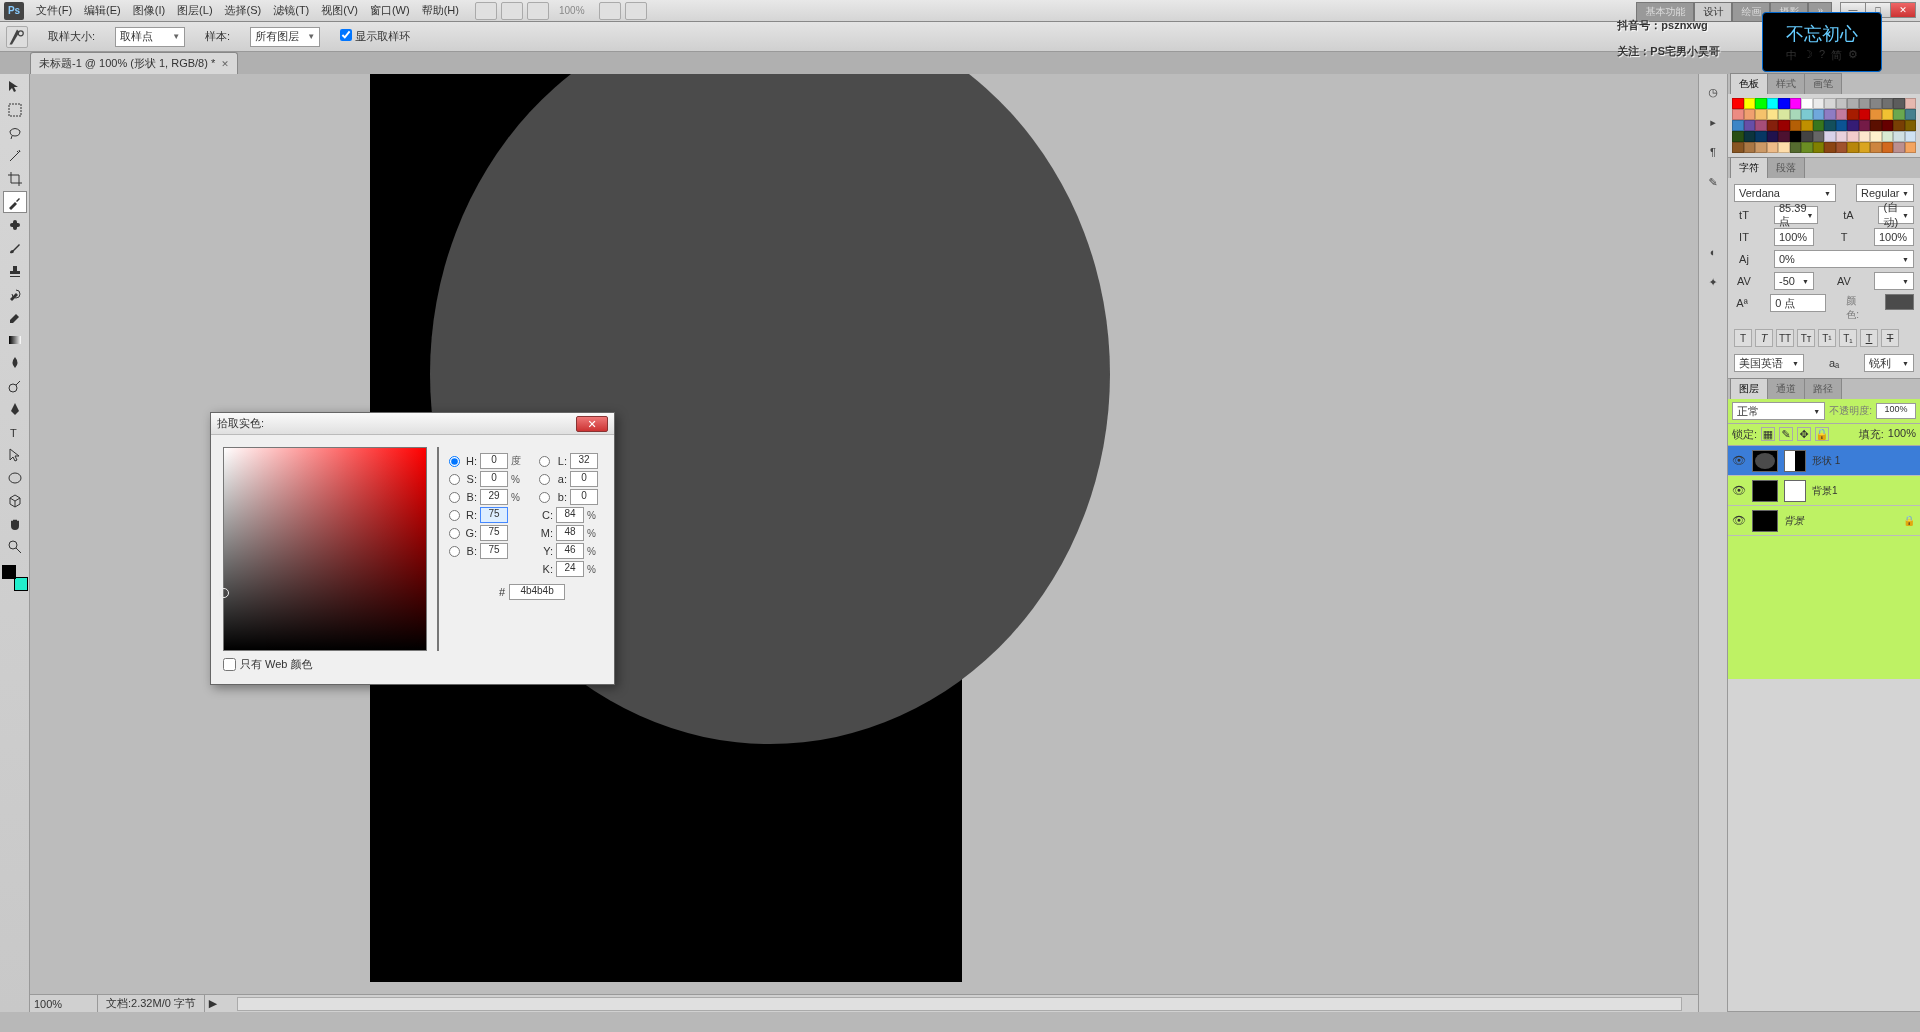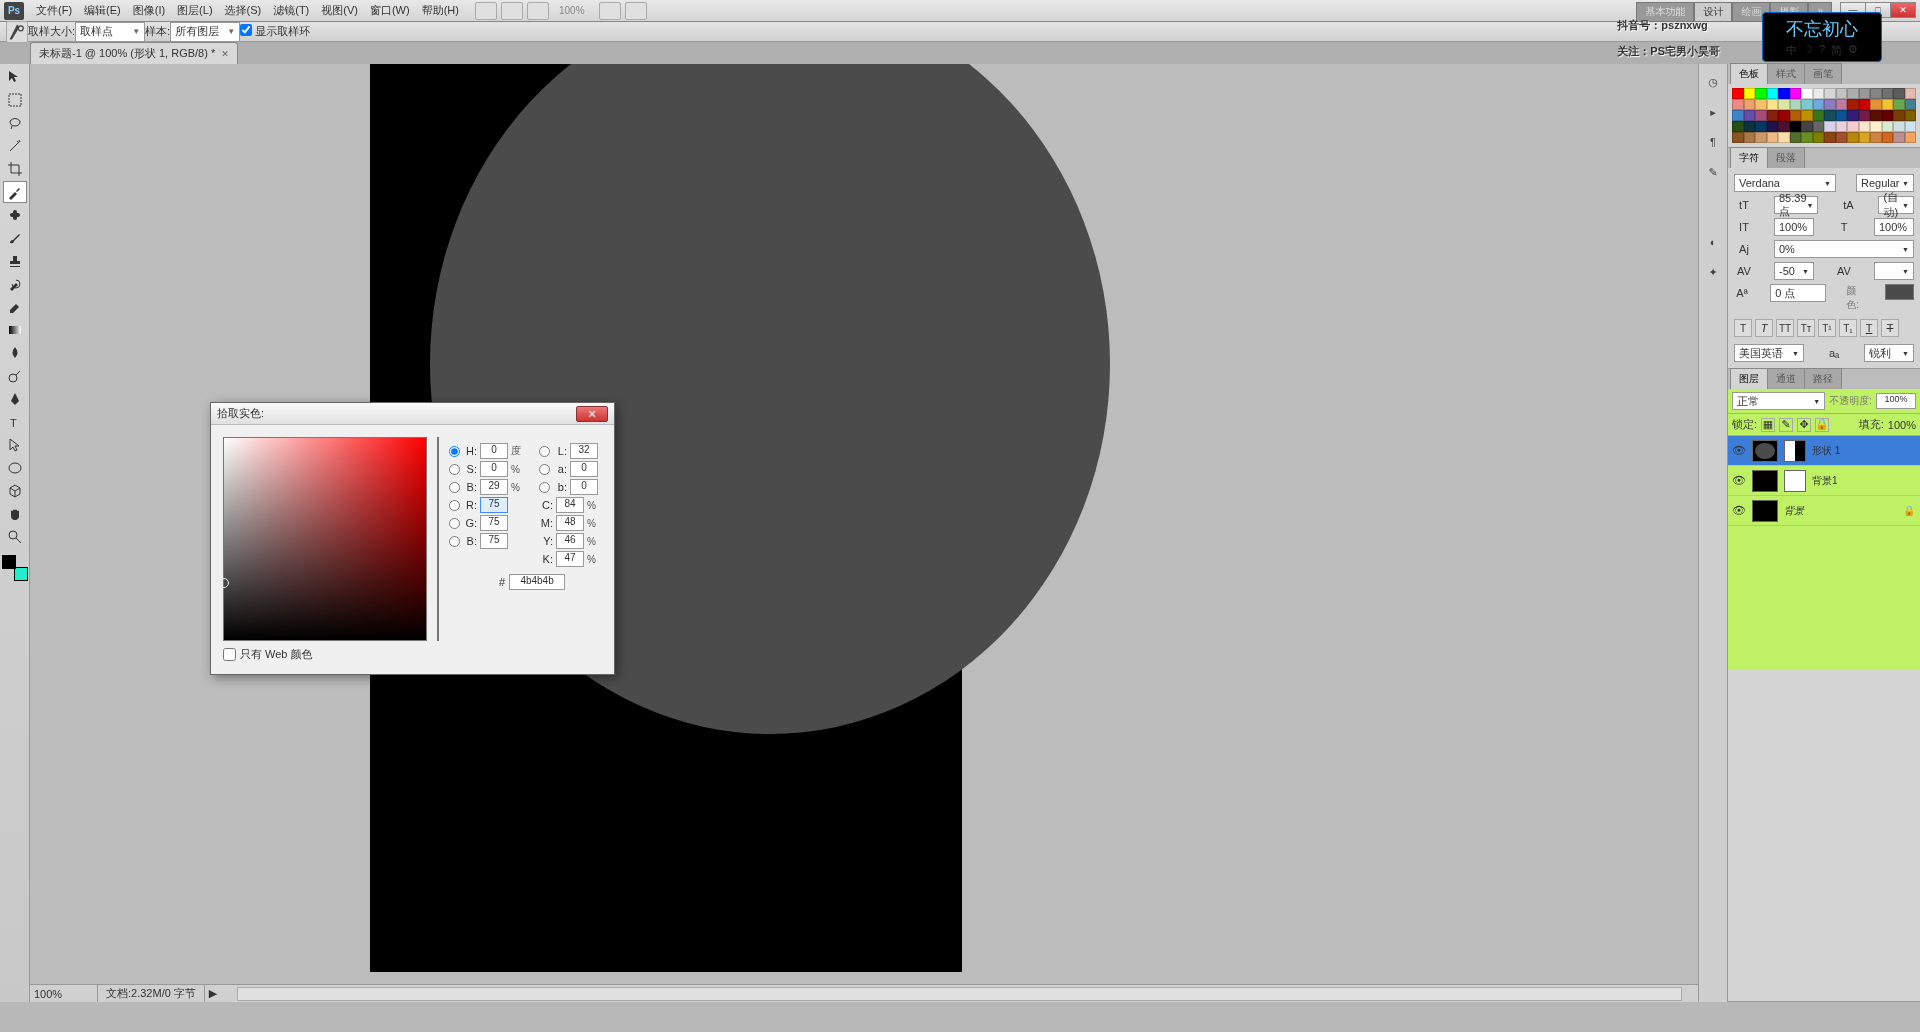--- a/index.html
+++ b/index.html
@@ -9,21 +9,21 @@
 .menubar .mi{padding:2px 6px;cursor:default}
 .top-icons{margin-left:10px;display:flex;gap:4px}
 .top-icons .ic{width:22px;height:18px;border:1px solid #aaa;background:#e0e0e0;border-radius:2px}
 .zoom-disp{margin-left:6px;color:#888;font-size:10px;padding:0 4px}
 .win-controls{position:absolute;right:4px;top:2px;display:flex}
 .win-btn{width:26px;height:16px;border:1px solid #888;background:linear-gradient(#eee,#ccc);margin-left:-1px;text-align:center;line-height:14px;font-size:9px}
 .win-btn.close{background:linear-gradient(#e66,#c33);color:#fff}
 .workspace-pills{position:absolute;right:88px;top:2px;display:flex;gap:0}
 .ws-pill{padding:2px 8px;background:#999;color:#ddd;font-size:10px;border:1px solid #777}
 .ws-pill.active{background:#ccc;color:#333}
-.optbar{height:20px;background:linear-gradient(#e4e4e4,#d0d0d0);border-bottom:1px solid #999;display:flex;align-items:center;padding:0 6px;gap:0}
+.optbar{height:30px;background:linear-gradient(#e4e4e4,#d0d0d0);border-bottom:1px solid #999;display:flex;align-items:center;padding:0 6px;gap:20px}
 .tool-ic{width:22px;height:22px;border:1px solid #aaa;background:#ddd;border-radius:2px;display:flex;align-items:center;justify-content:center}
 .optlabel{font-size:11px}
 .opt-select{height:20px;border:1px solid #999;background:#fff;padding:0 4px;min-width:70px;display:flex;align-items:center;justify-content:space-between}
 .opt-select .arr{font-size:8px;color:#666}
 .chk{display:flex;align-items:flex-start;gap:3px}
 .chk input{width:12px;height:12px}
 .doctab-bar{height:22px;background:#b0b0b0;display:flex;align-items:flex-end;padding-left:30px}
 .doctab{background:#d8d8d8;border:1px solid #888;border-bottom:none;padding:3px 8px;font-size:10px;display:flex;align-items:center;gap:6px;border-radius:3px 3px 0 0}
 .doctab .x{font-size:9px;color:#666;cursor:pointer}
 .main{display:flex;height:938px;position:relative}
@@ -81,33 +81,33 @@
 .psel{flex:1;height:18px;border:1px solid #999;background:#fff;display:flex;align-items:center;justify-content:space-between;padding:0 4px;font-size:10px}
 .psel .arr{font-size:7px}
 .picon{width:20px;height:18px;display:flex;align-items:center;justify-content:center;font-size:11px;color:#333}
 .typestyle-row{display:flex;gap:3px;padding:3px 0}
 .tsbtn{width:18px;height:18px;border:1px solid #aaa;background:#ddd;display:flex;align-items:center;justify-content:center;font-size:10px}
 .layers-body{background:#bef264;min-height:280px}
 .layer-opts{display:flex;align-items:center;padding:3px 4px;gap:4px;border-bottom:1px solid #aaa}
 .layer-opts .psel{width:80px}
 .layer-opts .lbl{font-size:10px;color:#777}
 .layer-opts .pct{width:40px;height:16px;border:1px solid #999;background:#fff;font-size:9px;text-align:center}
-.lock-row{display:flex;align-items:center;padding:3px 4px;gap:4px;border-bottom:1px solid #aaa;font-size:10px}
+.lock-row{display:flex;padding:3px 4px;gap:4px;border-bottom:1px solid #aaa;font-size:10px}
 .lock-row .ic{width:14px;height:14px;border:1px solid #aaa;display:flex;align-items:center;justify-content:center}
 .layer{display:flex;align-items:center;height:30px;border-bottom:1px solid #bbb;padding:0 4px;gap:6px}
 .layer.sel{background:#3b7dd8;color:#fff}
 .layer .eye{width:14px;text-align:center}
 .layer .thumb{width:26px;height:22px;border:1px solid #666;background:#000;position:relative;overflow:hidden}
 .layer .thumb .sh{position:absolute;inset:2px;background:#4b4b4b;border-radius:50%}
 .layer .mask{width:22px;height:22px;border:1px solid #666;background:#fff;position:relative;overflow:hidden}
 .layer .mask.half::after{content:"";position:absolute;right:0;top:0;bottom:0;width:50%;background:#000}
 .layer .lname{font-size:10px}
 .layer .lock{margin-left:auto;font-size:10px}
 .watermark{position:absolute;right:200px;top:12px;z-index:200;color:#d00;font-weight:bold;font-size:20px;line-height:26px;text-shadow:1px 1px 1px #fff}
-.badge{position:absolute;right:38px;top:12px;width:120px;height:50px;background:#000;border:1px solid #06c;color:#49f;display:flex;flex-direction:column;align-items:center;justify-content:center;z-index:200;border-radius:4px}
+.badge{position:absolute;right:38px;top:12px;width:120px;height:60px;background:#000;border:1px solid #06c;color:#49f;display:flex;flex-direction:column;align-items:center;justify-content:center;z-index:200;border-radius:4px}
 .badge .t{font-size:18px;font-family:"KaiTi",serif;color:#6cf}
 .badge .row{display:flex;gap:6px;color:#ccc;font-size:11px;margin-top:2px}
 </style>
 </head>
 <body>
 
 <div class="menubar">
   <div class="ps-logo">Ps</div>
   <div class="mi">文件(F)</div>
   <div class="mi">编辑(E)</div>
@@ -392,21 +392,21 @@
                 <span class="unit"></span>
               </div>
             <div class="cf-row">
                 <span class="lbl">Y:</span>
                 <span class="val">46</span>
                 <span class="unit">%</span>
               </div>
             <div class="cf-row"></div>
             <div class="cf-row">
                 <span class="lbl">K:</span>
-                <span class="val">47</span>
+                <span class="val">24</span>
                 <span class="unit">%</span>
               </div>
           </div>
           <div class="hex-row">
               <span>#</span>
               <span class="val">4b4b4b</span>
             </div>
         </div>
       </div>
     </div>

